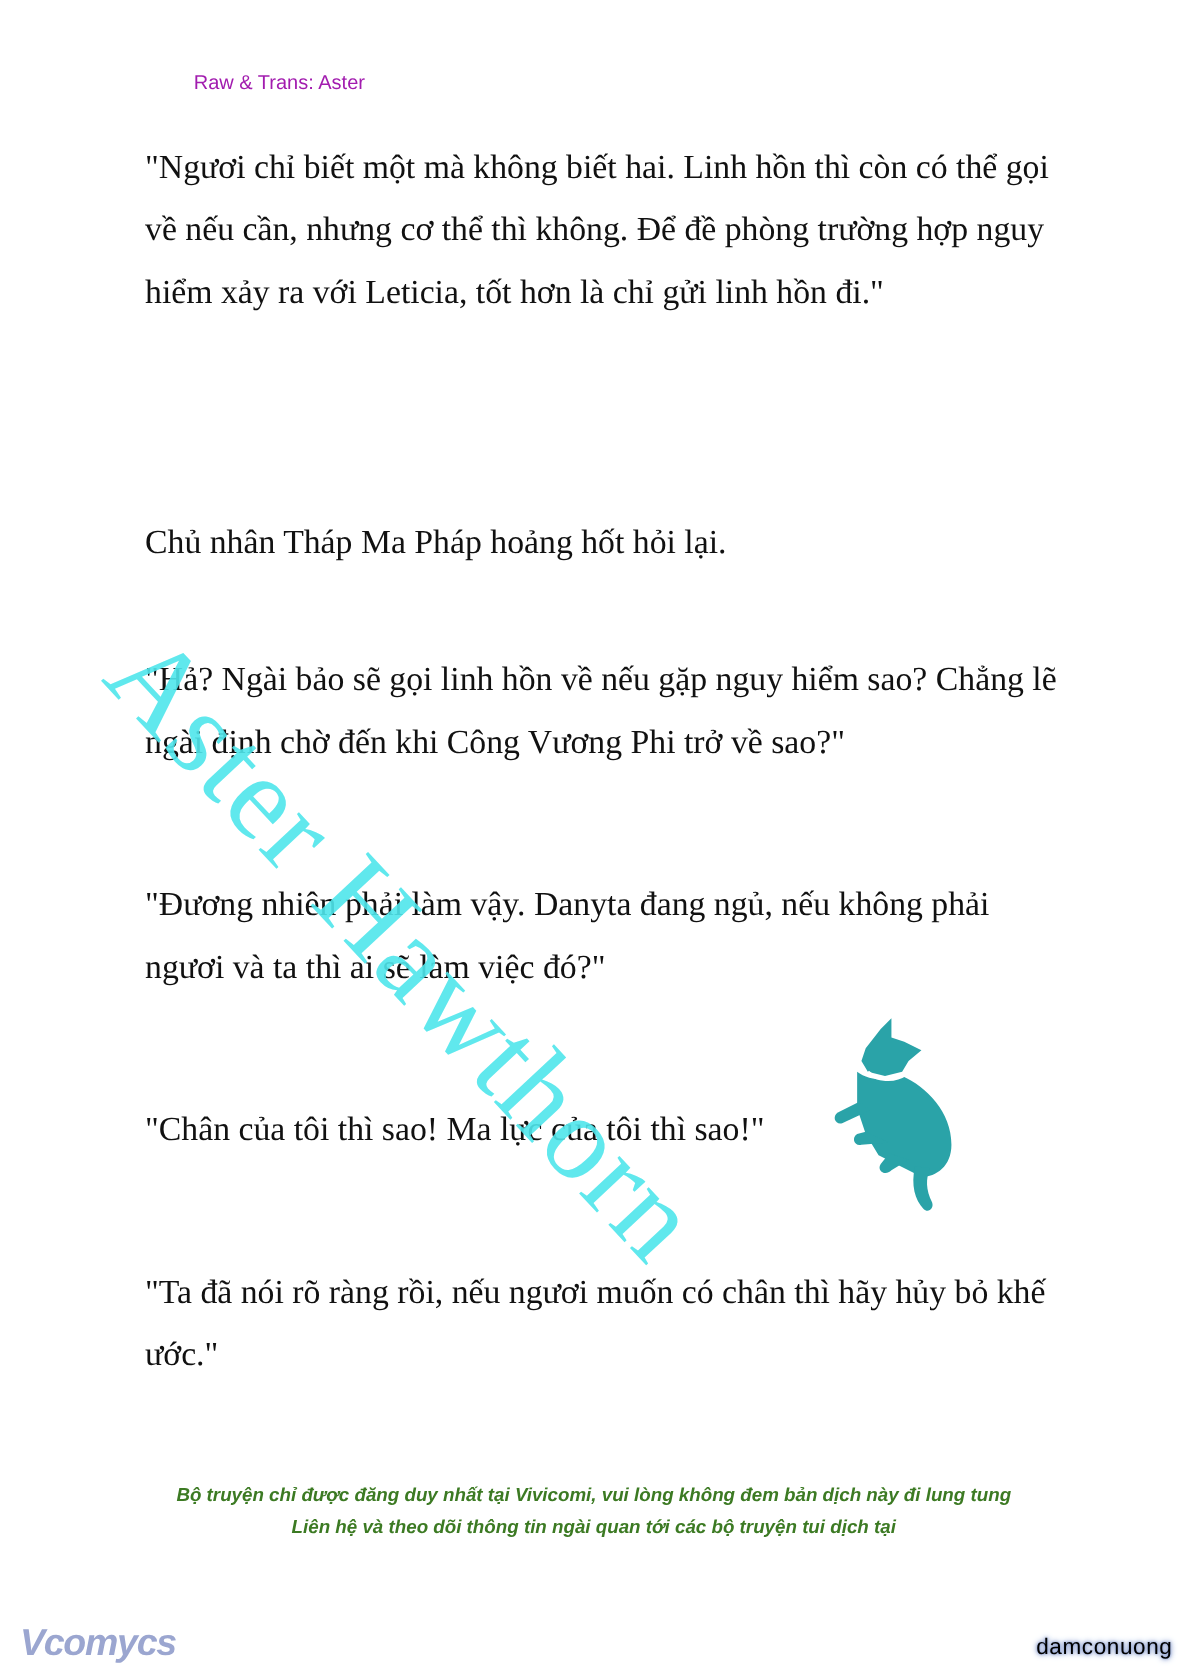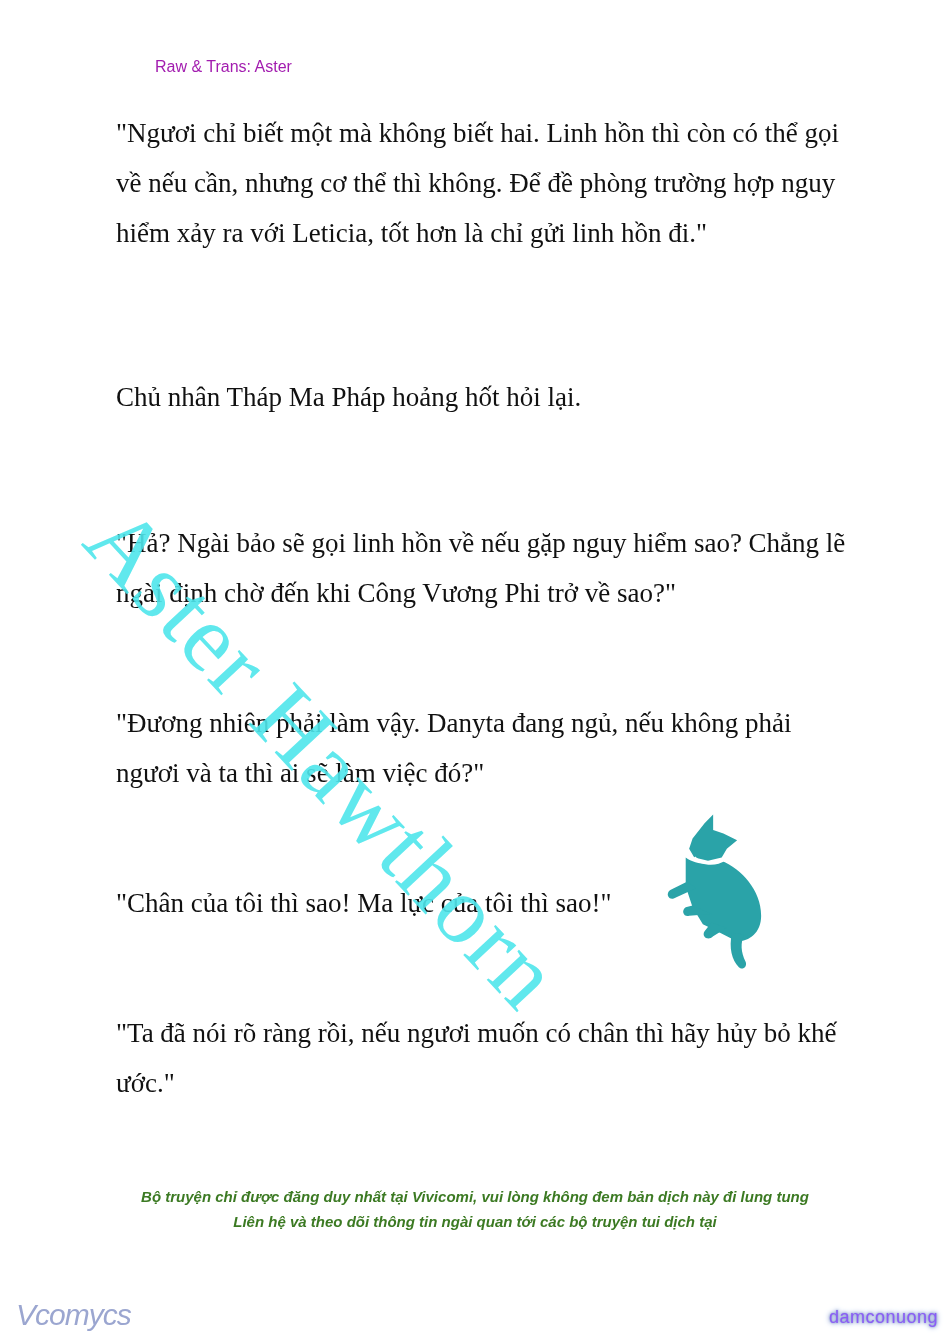--- a/index.html
+++ b/index.html
@@ -27,21 +27,21 @@
     .body-text {
       position: absolute;
       left: 116px;
       width: 740px;
       font-size: 27px;
       line-height: 50px;
       margin: 0;
       z-index: 2;
     }
     .p1 { top: 108px; }
-    .p2 { top: 372px; }
+    .p2 { top: 408px; }
     .p3 { top: 518px; }
     .p4 { top: 698px; }
     .p5 { top: 878px; }
     .p6 { top: 1008px; }
 
     .watermark {
       position: absolute;
       left: 108px;
       top: 518px;
       font-family: "Liberation Serif", serif;
@@ -76,33 +76,33 @@
       line-height: 25px;
       color: #3c7a23;
     }
     .footer-note div { margin: 0; }
     .logo-left {
       position: absolute;
       left: 16px;
       top: 1298px;
       font-family: "Liberation Sans", sans-serif;
       font-style: italic;
-      font-weight: normal;
+      font-weight: bold;
       font-size: 30px;
       color: #8a97c8;
       letter-spacing: -1px;
       opacity: 0.85;
     }
     .logo-right {
       position: absolute;
       right: 12px;
       top: 1307px;
       font-family: "Liberation Sans", sans-serif;
       font-size: 18px;
-      color: #8b5cf6;
+      color: #000000;
       text-shadow: 0 0 2px #7d93c9, 0 0 4px #7d93c9, 0 0 6px #a9b8de;
       letter-spacing: 0.5px;
     }
   </style>
 </head>
 <body>
 
 <div class="header-credit">Raw &amp; Trans: Aster</div>
 
 <p class="body-text p1">"Ngươi chỉ biết một mà không biết hai. Linh hồn thì còn có thể gọi về nếu cần, nhưng cơ thể thì không. Để đề phòng trường hợp nguy hiểm xảy ra với Leticia, tốt hơn là chỉ gửi linh hồn đi."</p>

